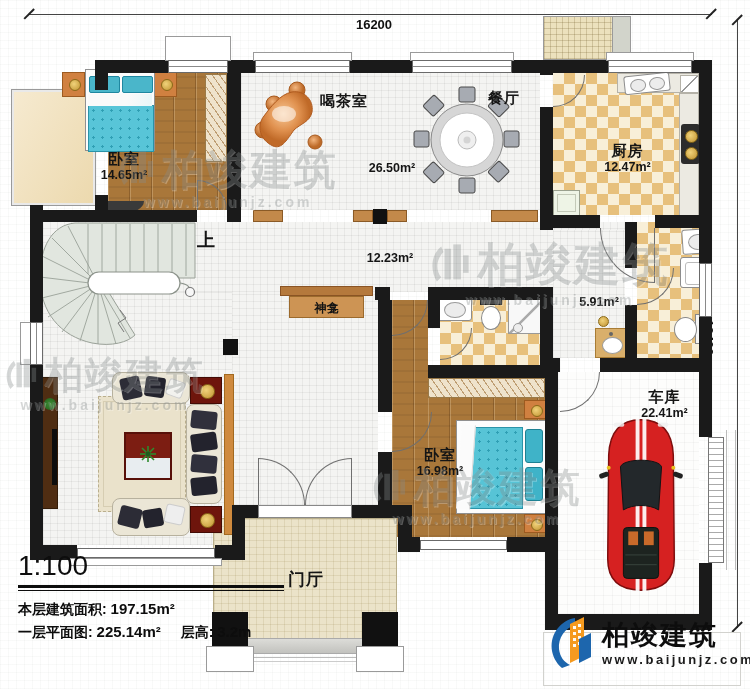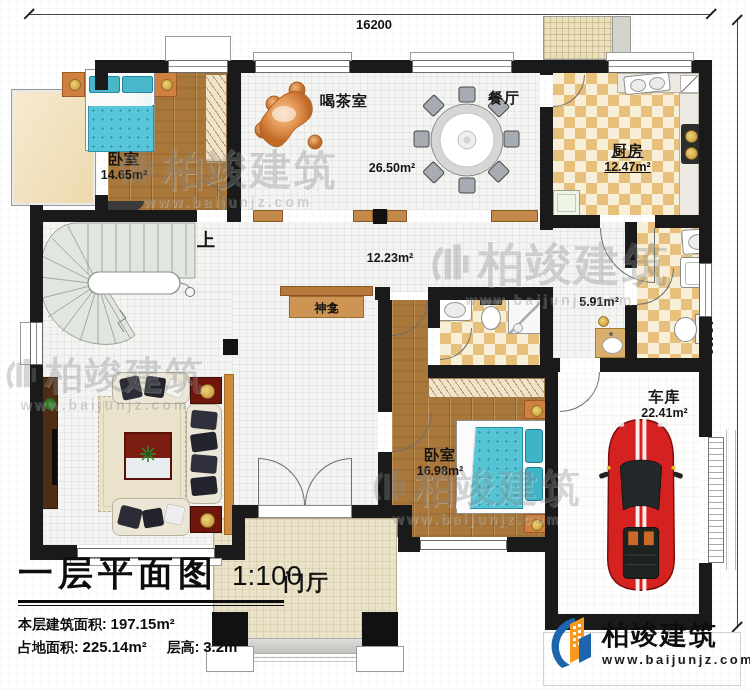--- a/index.html
+++ b/index.html
@@ -403,40 +403,40 @@
   </div>
   <div class="rlabel" style="left:300px;top:92px;width:88px;">
     <div class="rname">喝茶室</div>
   </div>
   <div class="rlabel" style="left:352px;top:161px;width:80px;">
     <div class="rarea">26.50m²</div>
   </div>
   <div class="rlabel" style="left:470px;top:89px;width:68px;">
     <div class="rname">餐厅</div>
   </div>
-  <div class="rlabel" style="left:585px;top:142px;width:85px;text-decoration:underline;">
+  <div class="rlabel" style="left:585px;top:142px;width:85px;">
     <div class="rname">厨房</div>
     <div class="rarea">12.47m²</div>
   </div>
   <div class="rlabel" style="left:350px;top:251px;width:80px;">
     <div class="rarea">12.23m²</div>
   </div>
   <div class="rlabel" style="left:560px;top:295px;width:78px;">
     <div class="rarea">5.91m²</div>
   </div>
   <div class="rlabel" style="left:398px;top:446px;width:84px;">
     <div class="rname">卧室</div>
     <div class="rarea">16.98m²</div>
   </div>
   <div class="rlabel" style="left:622px;top:388px;width:85px;">
     <div class="rname">车库</div>
     <div class="rarea">22.41m²</div>
   </div>
   <div class="rlabel" style="left:270px;top:570px;width:72px;">
-    <div class="rname" style="font-size:22px;">门厅</div>
+    <div class="rname" style="font-size:17px;">门厅</div>
   </div>
   <div class="rlabel" style="left:192px;top:230px;width:28px;">
     <div style="font-size:18px;">上</div>
   </div>
 
   <div class="wm" style="left:118px;top:142px;">
     <div class="wm-top">
       <span><svg width="36" height="42" viewBox="0 0 36 42" fill="currentColor">
             <path d="M6,38 C0,28 0,14 10,6 L12,11 C5,18 5,28 10,34 Z"></path>
             <rect x="13" y="8" width="6" height="28"></rect>
@@ -479,32 +479,31 @@
             <rect x="21" y="4" width="7" height="32"></rect>
             <rect x="30" y="14" width="5" height="16"></rect>
           </svg></span>
       <span style="font-size:40px;letter-spacing:2px;">柏竣建筑</span>
     </div>
     <div class="wm-site">www.baijunjz.com</div>
   </div>
 
   <div id="titleblock">
     <div class="tb-row1">
-      <span class="tb-title">一层平面图</span>
       <span class="tb-scale">1:100</span>
     </div>
     <div class="tb-rule"></div>
     <div class="tb-rule2"></div>
     <div class="tb-stats">
       <div>
         <span>本层建筑面积:</span>
         <span class="tb-val">197.15m²</span>
       </div>
       <div>
-        <span>占地面积:</span>
+        <span>一层平面图:</span>
         <span class="tb-val" style="margin-right:16px;">225.14m²</span>
         <span>层高:</span>
         <span class="tb-val">3.2m</span>
       </div>
     </div>
   </div>
 
   <div id="logo">
     <span>
       <svg width="46" height="60" viewBox="0 0 46 60">

